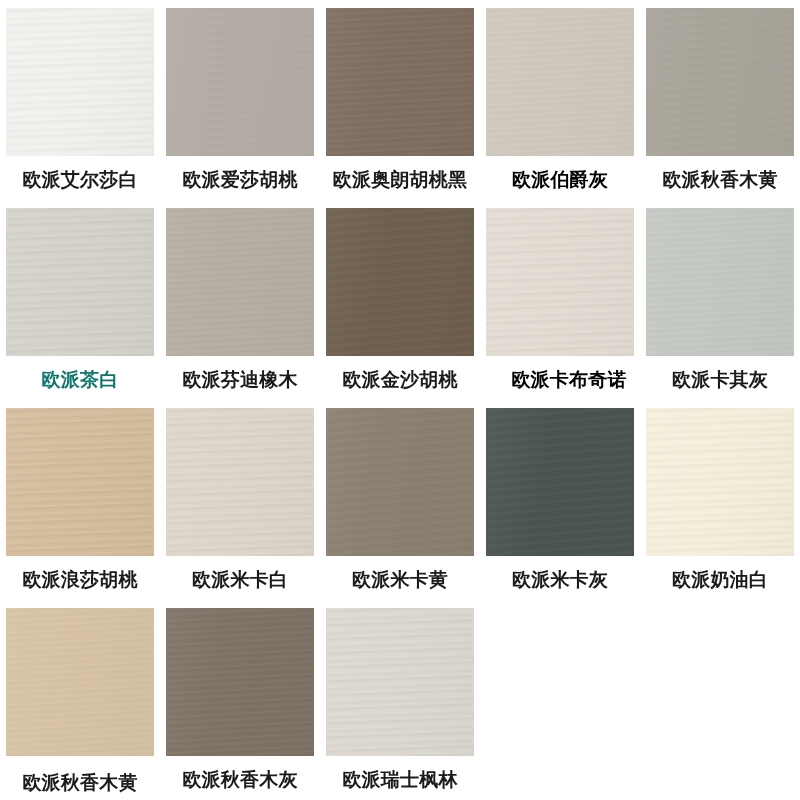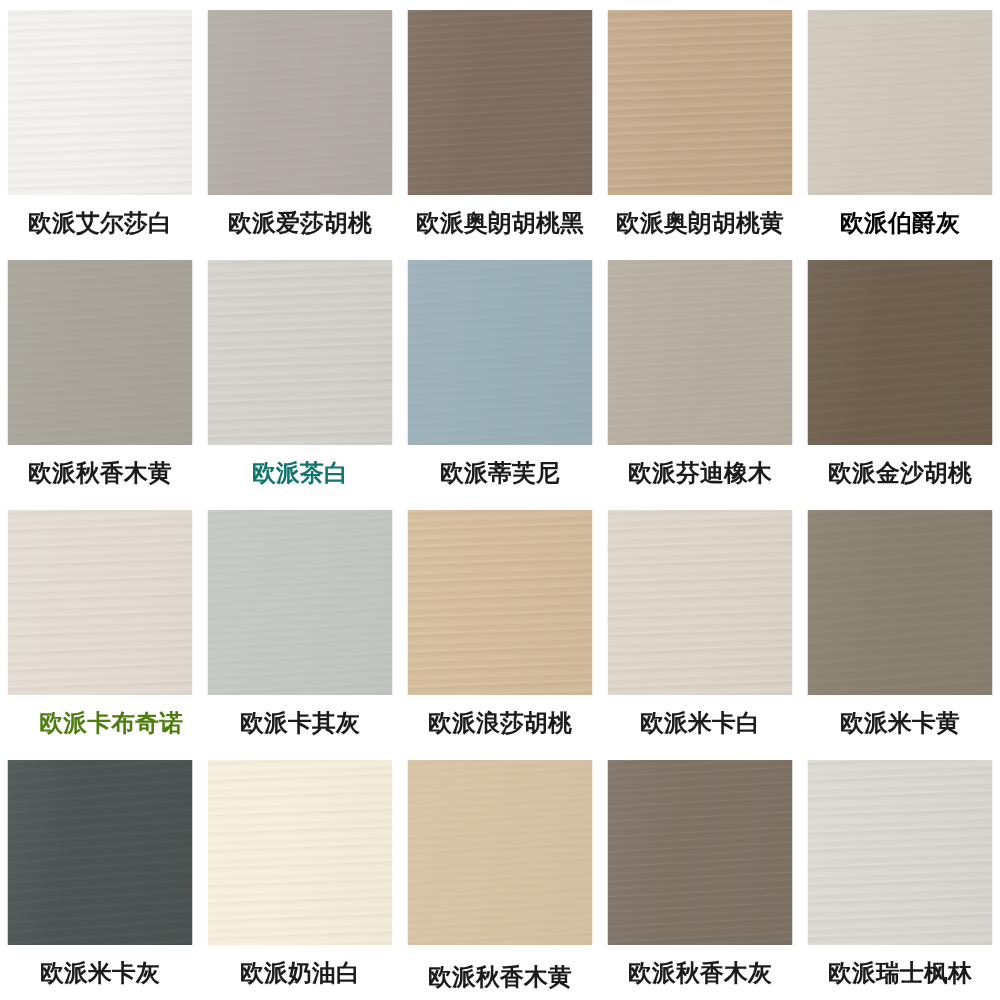--- a/index.html
+++ b/index.html
@@ -119,28 +119,20 @@
     <div class="swatch-cell">
       <div class="chip-wrap">
         <div class="chip" style="background-color: rgb(126, 109, 96);"></div>
         <div class="grain"></div>
         <div class="sheen"></div>
       </div>
       <div class="swatch-label" style="color: rgb(27, 27, 27);">欧派奥朗胡桃黑</div>
     </div>
     <div class="swatch-cell">
       <div class="chip-wrap">
-        <div class="chip" style="background-color: rgb(196, 170, 140);"></div>
-        <div class="grain strong"></div>
-        <div class="sheen"></div>
-      </div>
-      <div class="swatch-label" style="color: rgb(27, 27, 27);">欧派奥朗胡桃黄</div>
-    </div>
-    <div class="swatch-cell">
-      <div class="chip-wrap">
         <div class="chip" style="background-color: rgb(207, 200, 189);"></div>
         <div class="grain"></div>
         <div class="sheen"></div>
       </div>
       <div class="swatch-label" style="color: #000000;">欧派伯爵灰</div>
     </div>
     <div class="swatch-cell">
       <div class="chip-wrap">
         <div class="chip" style="background-color: rgb(168, 164, 154);"></div>
         <div class="grain soft"></div>
@@ -151,49 +143,41 @@
     <div class="swatch-cell">
       <div class="chip-wrap">
         <div class="chip" style="background-color: rgb(212, 210, 203);"></div>
         <div class="grain strong"></div>
         <div class="sheen"></div>
       </div>
       <div class="swatch-label" style="color: #0f766e;">欧派茶白</div>
     </div>
     <div class="swatch-cell">
       <div class="chip-wrap">
-        <div class="chip" style="background-color: rgb(156, 176, 185);"></div>
-        <div class="grain soft"></div>
-        <div class="sheen"></div>
-      </div>
-      <div class="swatch-label" style="color: rgb(27, 27, 27);">欧派蒂芙尼</div>
-    </div>
-    <div class="swatch-cell">
-      <div class="chip-wrap">
         <div class="chip" style="background-color: rgb(183, 174, 162);"></div>
         <div class="grain"></div>
         <div class="sheen"></div>
       </div>
       <div class="swatch-label" style="color: rgb(27, 27, 27);">欧派芬迪橡木</div>
     </div>
     <div class="swatch-cell">
       <div class="chip-wrap">
         <div class="chip" style="background-color: rgb(110, 95, 78);"></div>
         <div class="grain soft"></div>
         <div class="sheen"></div>
       </div>
       <div class="swatch-label" style="color: rgb(27, 27, 27);">欧派金沙胡桃</div>
     </div>
     <div class="swatch-cell">
       <div class="chip-wrap">
         <div class="chip" style="background-color: rgb(227, 220, 211);"></div>
         <div class="grain strong"></div>
         <div class="sheen"></div>
       </div>
-      <div class="swatch-label" style="color: #4d7c0f; margin-left: 18px;">欧派卡布奇诺</div>
+      <div class="swatch-label" style="color: #000000; margin-left: 18px;">欧派卡布奇诺</div>
     </div>
     <div class="swatch-cell">
       <div class="chip-wrap">
         <div class="chip" style="background-color: rgb(196, 200, 194);"></div>
         <div class="grain"></div>
         <div class="sheen"></div>
       </div>
       <div class="swatch-label" style="color: rgb(27, 27, 27);">欧派卡其灰</div>
     </div>
     <div class="swatch-cell">

